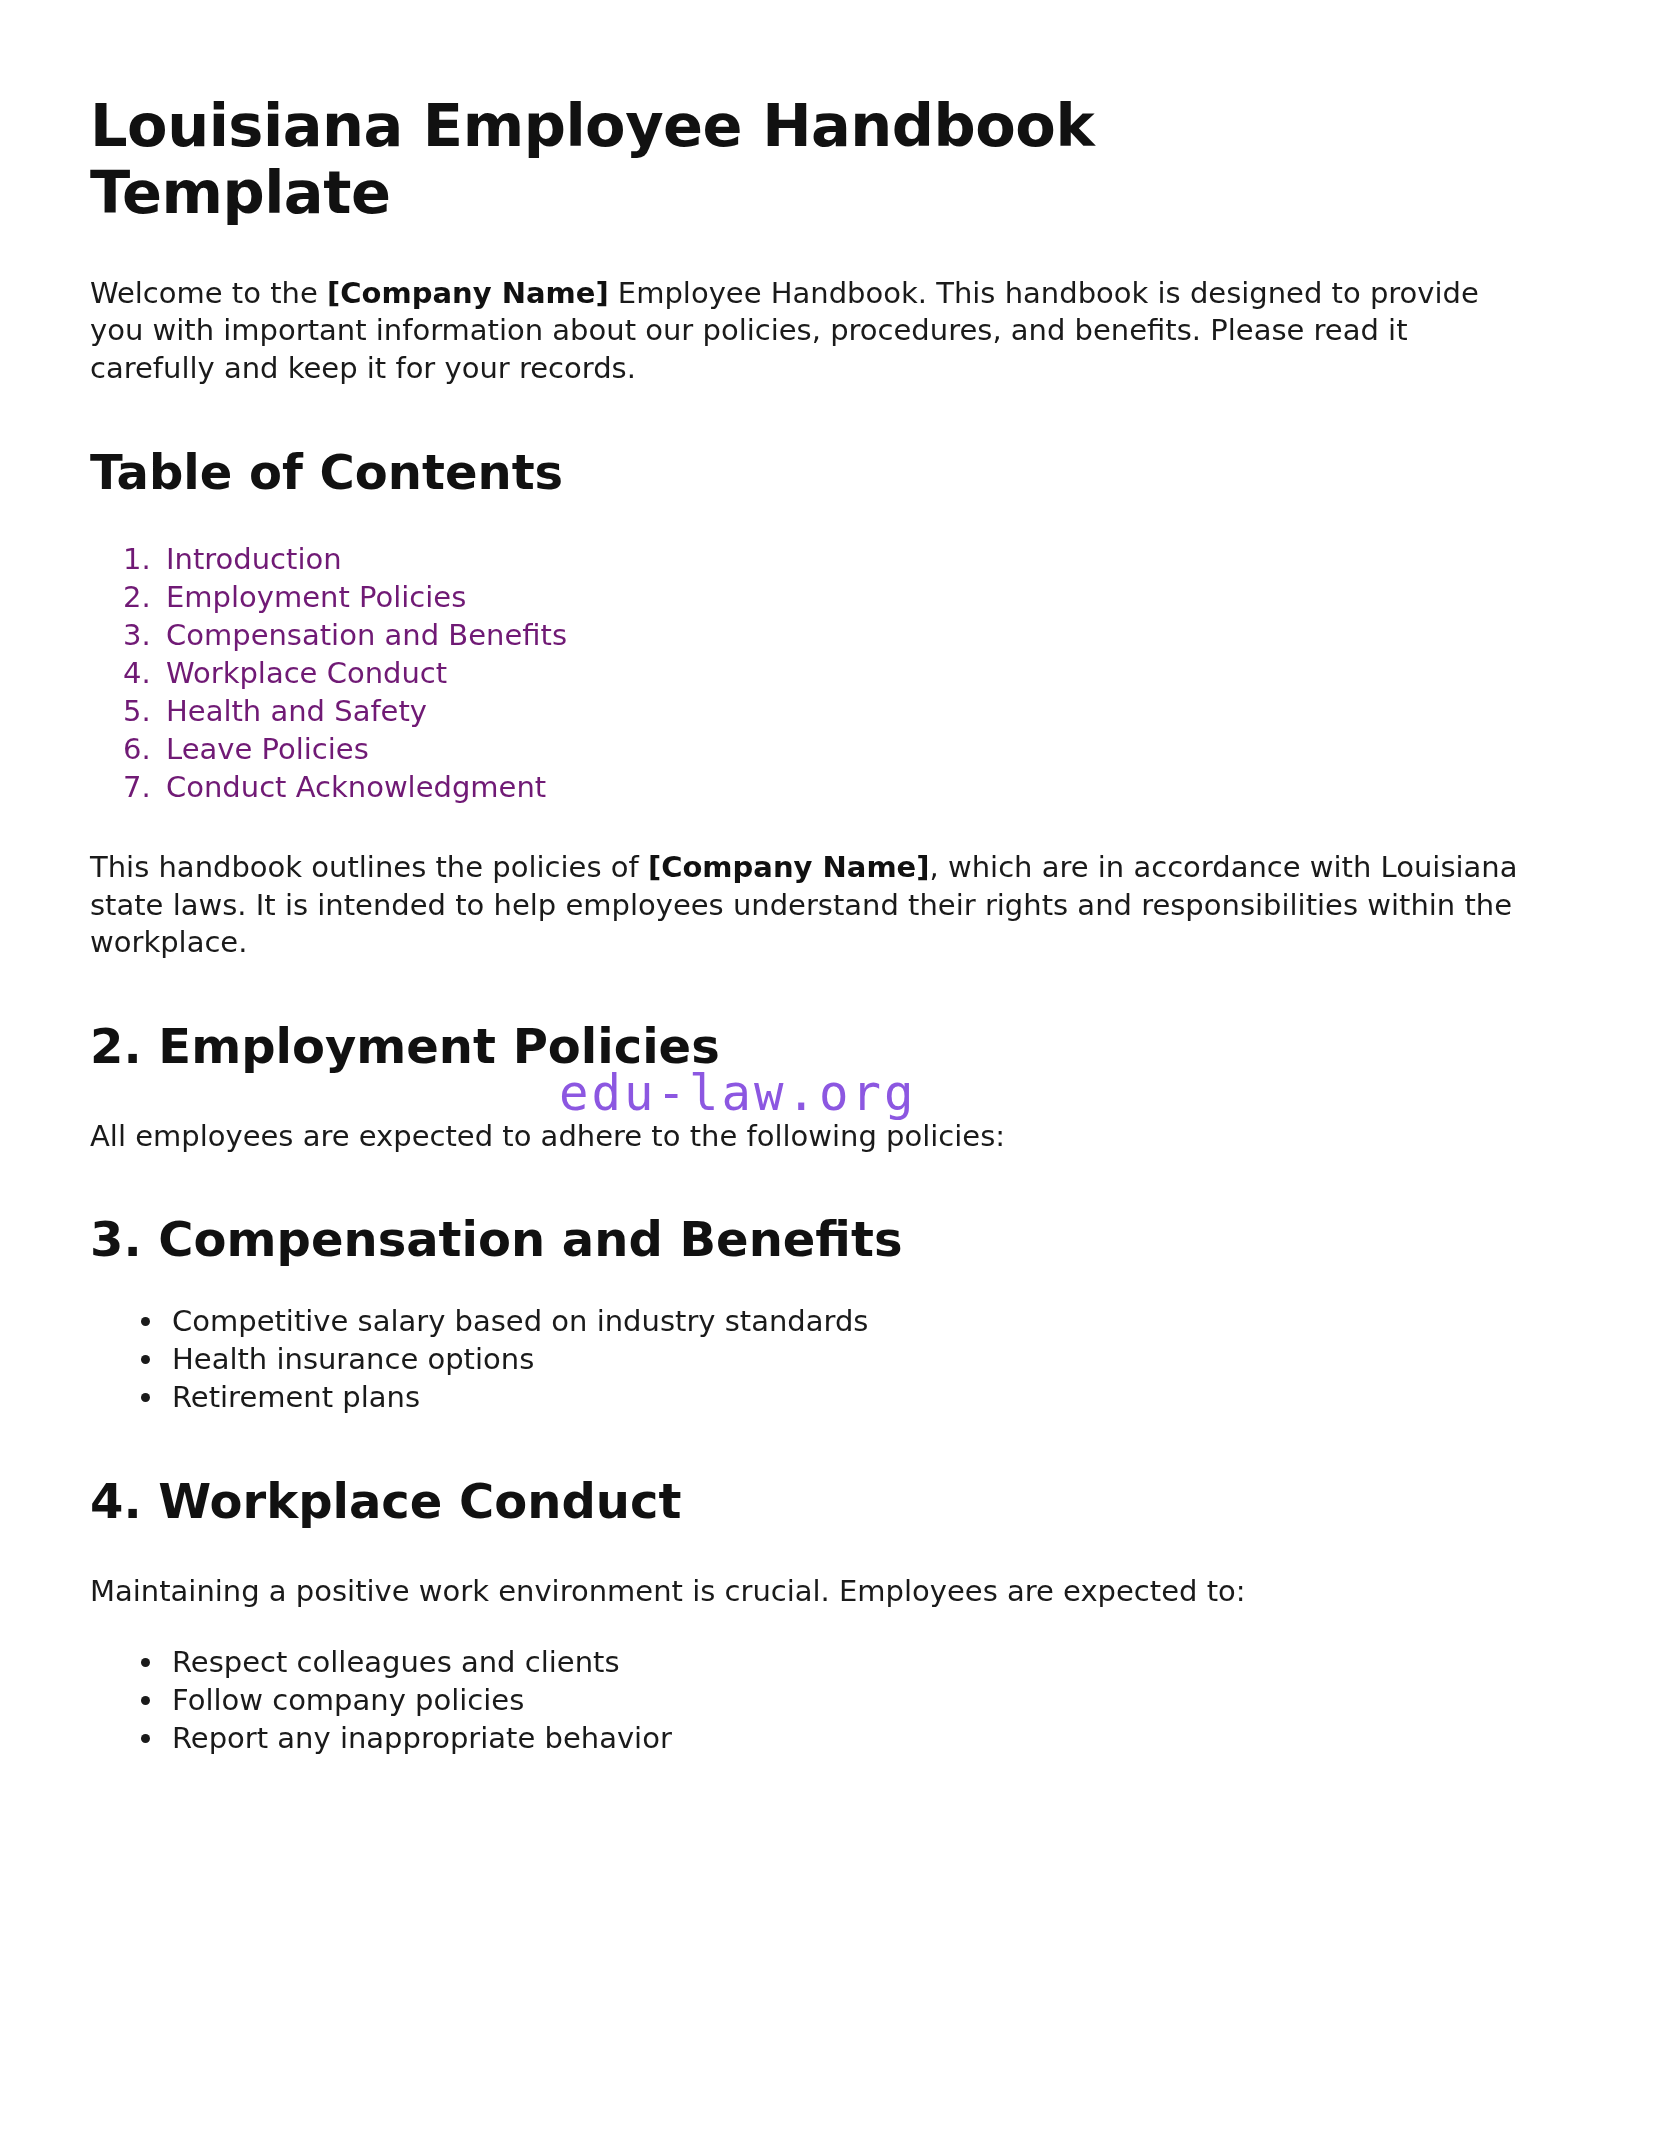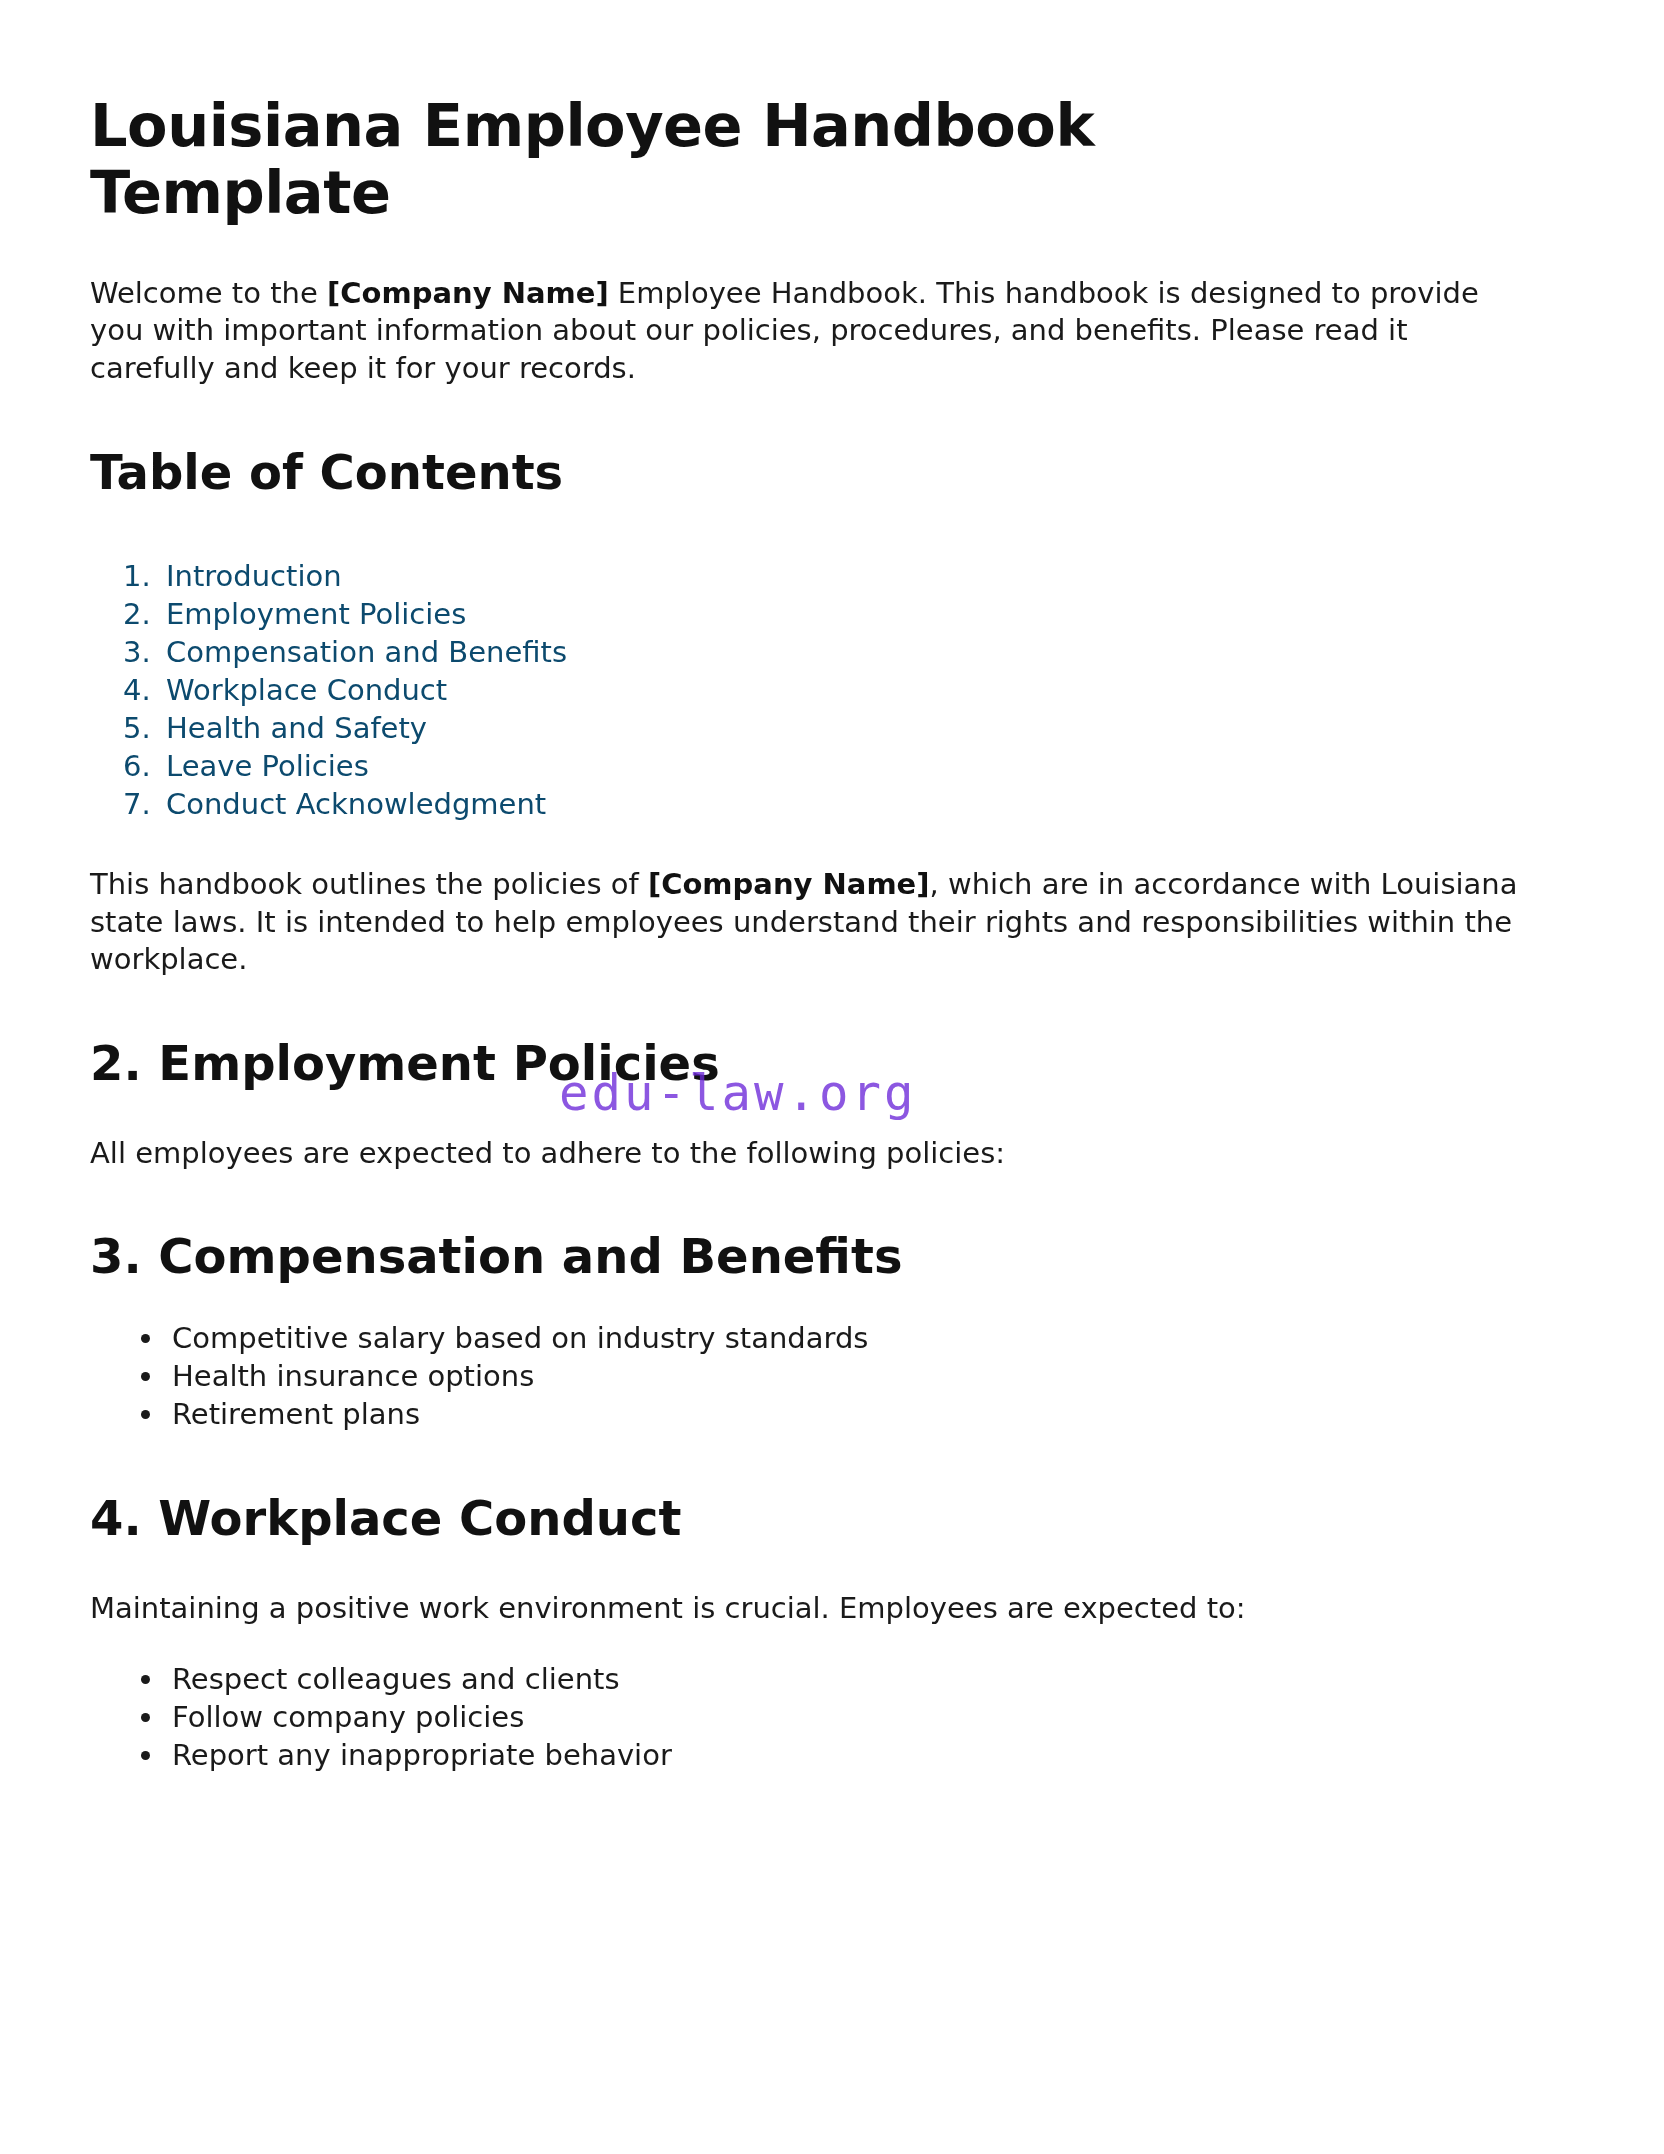--- a/index.html
+++ b/index.html
@@ -54,26 +54,26 @@
 
   .section-para {
     font-size: 29px;
     line-height: 1.30;
     margin: 42px 0 0 0;
     max-width: 1430px;
     color: #1a1a1a;
   }
 
   .toc-list {
-    margin: 57px 0 0 0;
+    margin: 40px 0 0 0;
     padding: 0 0 0 70px;
     list-style: decimal;
     font-size: 29px;
     line-height: 1.31;
-    color: #0c4a6e;
+    color: #701a75;
   }
   .toc-list li { padding-left: 6px; }
 
   .bullet-list {
     margin: 34px 0 0 0;
     padding: 0 0 0 76px;
     list-style: disc;
     font-size: 29px;
     line-height: 1.31;
     color: #1a1a1a;

